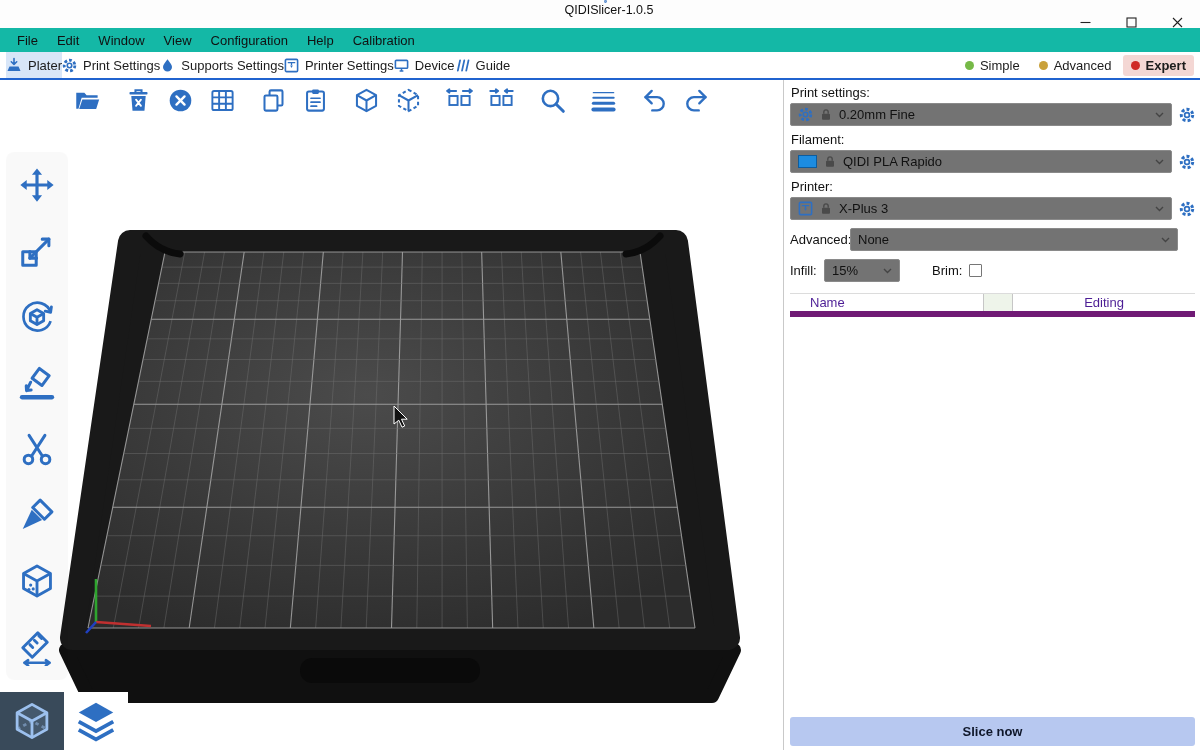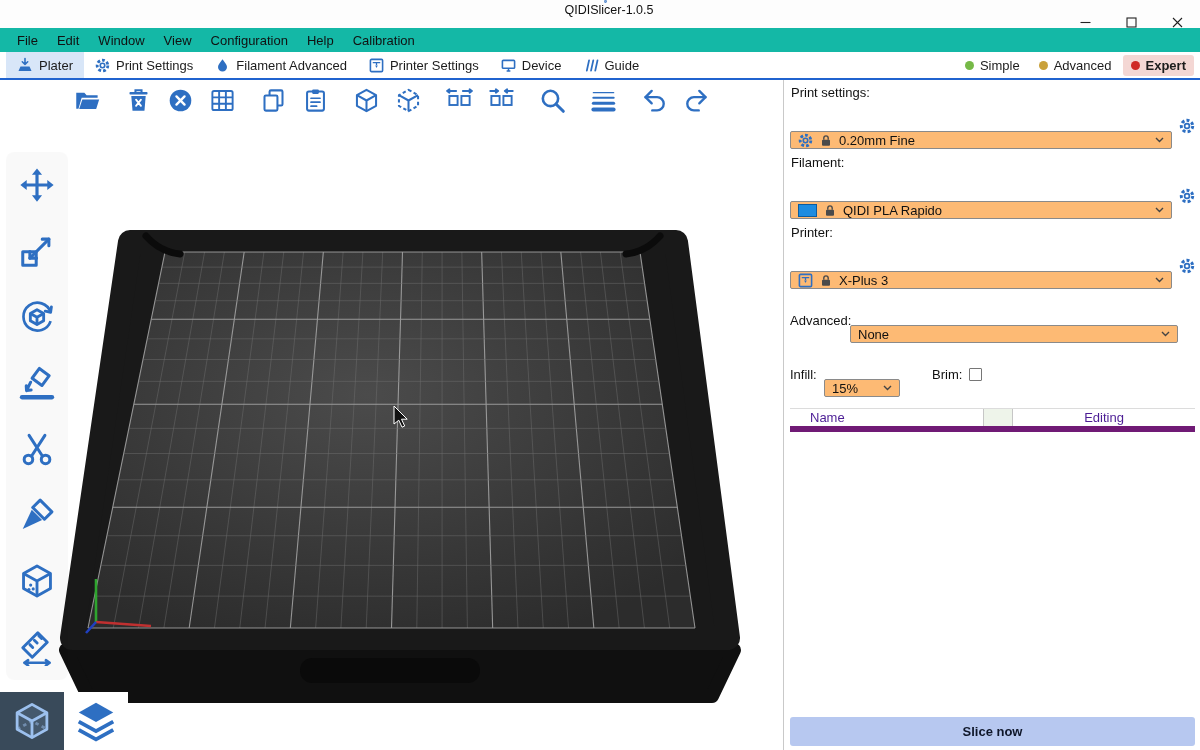--- a/index.html
+++ b/index.html
@@ -12,21 +12,21 @@
   .titlebar .title{font-size:12.5px;color:#111;margin-left:8px;}
   .win-controls{margin-left:auto;display:flex;height:100%;}
   .win-btn{width:46px;height:100%;display:flex;align-items:center;justify-content:center;background:none;border:none;cursor:default;}
 
   
   .menubar{position:absolute;top:28px;left:0;right:0;height:24px;background:#14b8a6;display:flex;align-items:center;padding-left:8px;}
   .menu-item{font-size:13px;color:#111;padding:3px 10px 3px 9px;}
 
   
   .tabbar{position:absolute;top:52px;left:0;right:0;height:26px;background:#fff;display:flex;align-items:stretch;padding-left:6px;}
-  .tab{display:flex;align-items:center;gap:6px;padding:0 11px;font-size:13px;color:#1c1c1c;white-space:nowrap;}
+  .tab{display:flex;align-items:center;gap:6px;padding:0 0;font-size:13px;color:#1c1c1c;white-space:nowrap;}
   .tab.active{background:#d8e6f8;}
   .modes{margin-left:auto;display:flex;align-items:center;gap:3px;padding-right:6px;}
   .mode{display:flex;align-items:center;gap:6px;font-size:13px;color:#1c1c1c;padding:3px 8px;border-radius:3px;white-space:nowrap;}
   .mode.active{background:#f4d7d4;font-weight:bold;}
   .dot{width:9px;height:9px;border-radius:50%;display:inline-block;}
   .accentline{position:absolute;top:78px;left:0;right:0;height:2px;background:#2063cf;}
 
   
   .viewport{position:absolute;top:80px;left:0;width:783px;height:670px;background:#fff;overflow:hidden;}
   .bed-svg{position:absolute;top:0;left:0;}
@@ -40,21 +40,21 @@
 
   .view-toggle{position:absolute;left:0;bottom:0;display:flex;z-index:6;}
   .vbtn{width:64px;height:58px;border:none;display:flex;align-items:center;justify-content:center;padding:0;}
   .vbtn.editor{background:#394a5a;}
   .vbtn.preview{background:#fff;}
 
   
   .sidebar{position:absolute;top:80px;left:783px;width:417px;height:670px;background:#fff;border-left:1px solid #c9c9c9;display:flex;flex-direction:column;padding:3px 5px 2px 6px;}
   .side-label{font-size:13px;color:#111;margin:2px 1px 3px 1px;}
   .combo-row{display:flex;align-items:center;gap:6px;margin-bottom:4px;}
-  .combo{flex:1;height:18px;border:1px solid #8a8a8a;border-radius:2px;background:#fdba74;display:flex;align-items:center;gap:7px;padding:0 7px;font-size:13px;color:#111;overflow:hidden;white-space:nowrap;margin-top:28px;}
+  .combo{flex:1;height:23px;border:1px solid #8a8a8a;border-radius:2px;background:#737373;display:flex;align-items:center;gap:7px;padding:0 7px;font-size:13px;color:#111;overflow:hidden;white-space:nowrap;}
   .combo .chev{margin-left:auto;flex:0 0 auto;}
   .gearbtn{width:17px;height:17px;border:none;background:none;padding:0;display:flex;align-items:center;justify-content:center;}
   .gearspacer{width:17px;height:17px;flex:0 0 auto;}
   .swatch{width:19px;height:13px;border:1px solid #0d5c9e;flex:0 0 auto;}
   .inline-row{display:flex;align-items:center;margin:4px 0 4px 0;font-size:13px;color:#111;}
   .lab-supports{width:60px;flex:0 0 auto;}
   .lab-infill{width:34px;flex:0 0 auto;}
   .combo.small{flex:0 0 76px;}
   .lab-brim{margin-left:32px;margin-right:7px;}
   .checkbox{width:13px;height:13px;border:1px solid #767676;background:#fff;display:inline-block;border-radius:1px;}
@@ -122,21 +122,21 @@
       <svg width="15" height="15" viewBox="0 0 14 14">
         <circle cx="7" cy="7" r="5" fill="none" stroke="#2e6fc2" stroke-width="2.6" stroke-dasharray="2.6 1.9"></circle>
         <circle cx="7" cy="7" r="2.1" fill="none" stroke="#2e6fc2" stroke-width="1.5"></circle>
       </svg>
       <span>Print Settings</span>
     </div>
     <div class="tab">
       <svg width="15" height="15" viewBox="0 0 16 16">
         <path d="M8 1.2C5.6 4.6 3.2 6.8 3.2 9.6a4.8 4.8 0 0 0 9.6 0C12.8 6.8 10.4 4.6 8 1.2z" fill="#2e6fc2"></path>
       </svg>
-      <span>Filament Advanced</span>
+      <span>Supports Settings</span>
     </div>
     <div class="tab">
       <svg width="15" height="15" viewBox="0 0 16 16">
         <rect x="1.5" y="1.5" width="13" height="13" rx="1.2" fill="none" stroke="#2e6fc2" stroke-width="1.7"></rect>
         <path d="M4 5h8M8 5v2.6" stroke="#2e6fc2" stroke-width="1.4" fill="none"></path>
         <path d="M6.6 8h2.8L8 10.6z" fill="#2e6fc2"></path>
       </svg>
       <span>Printer Settings</span>
     </div>
     <div class="tab">

